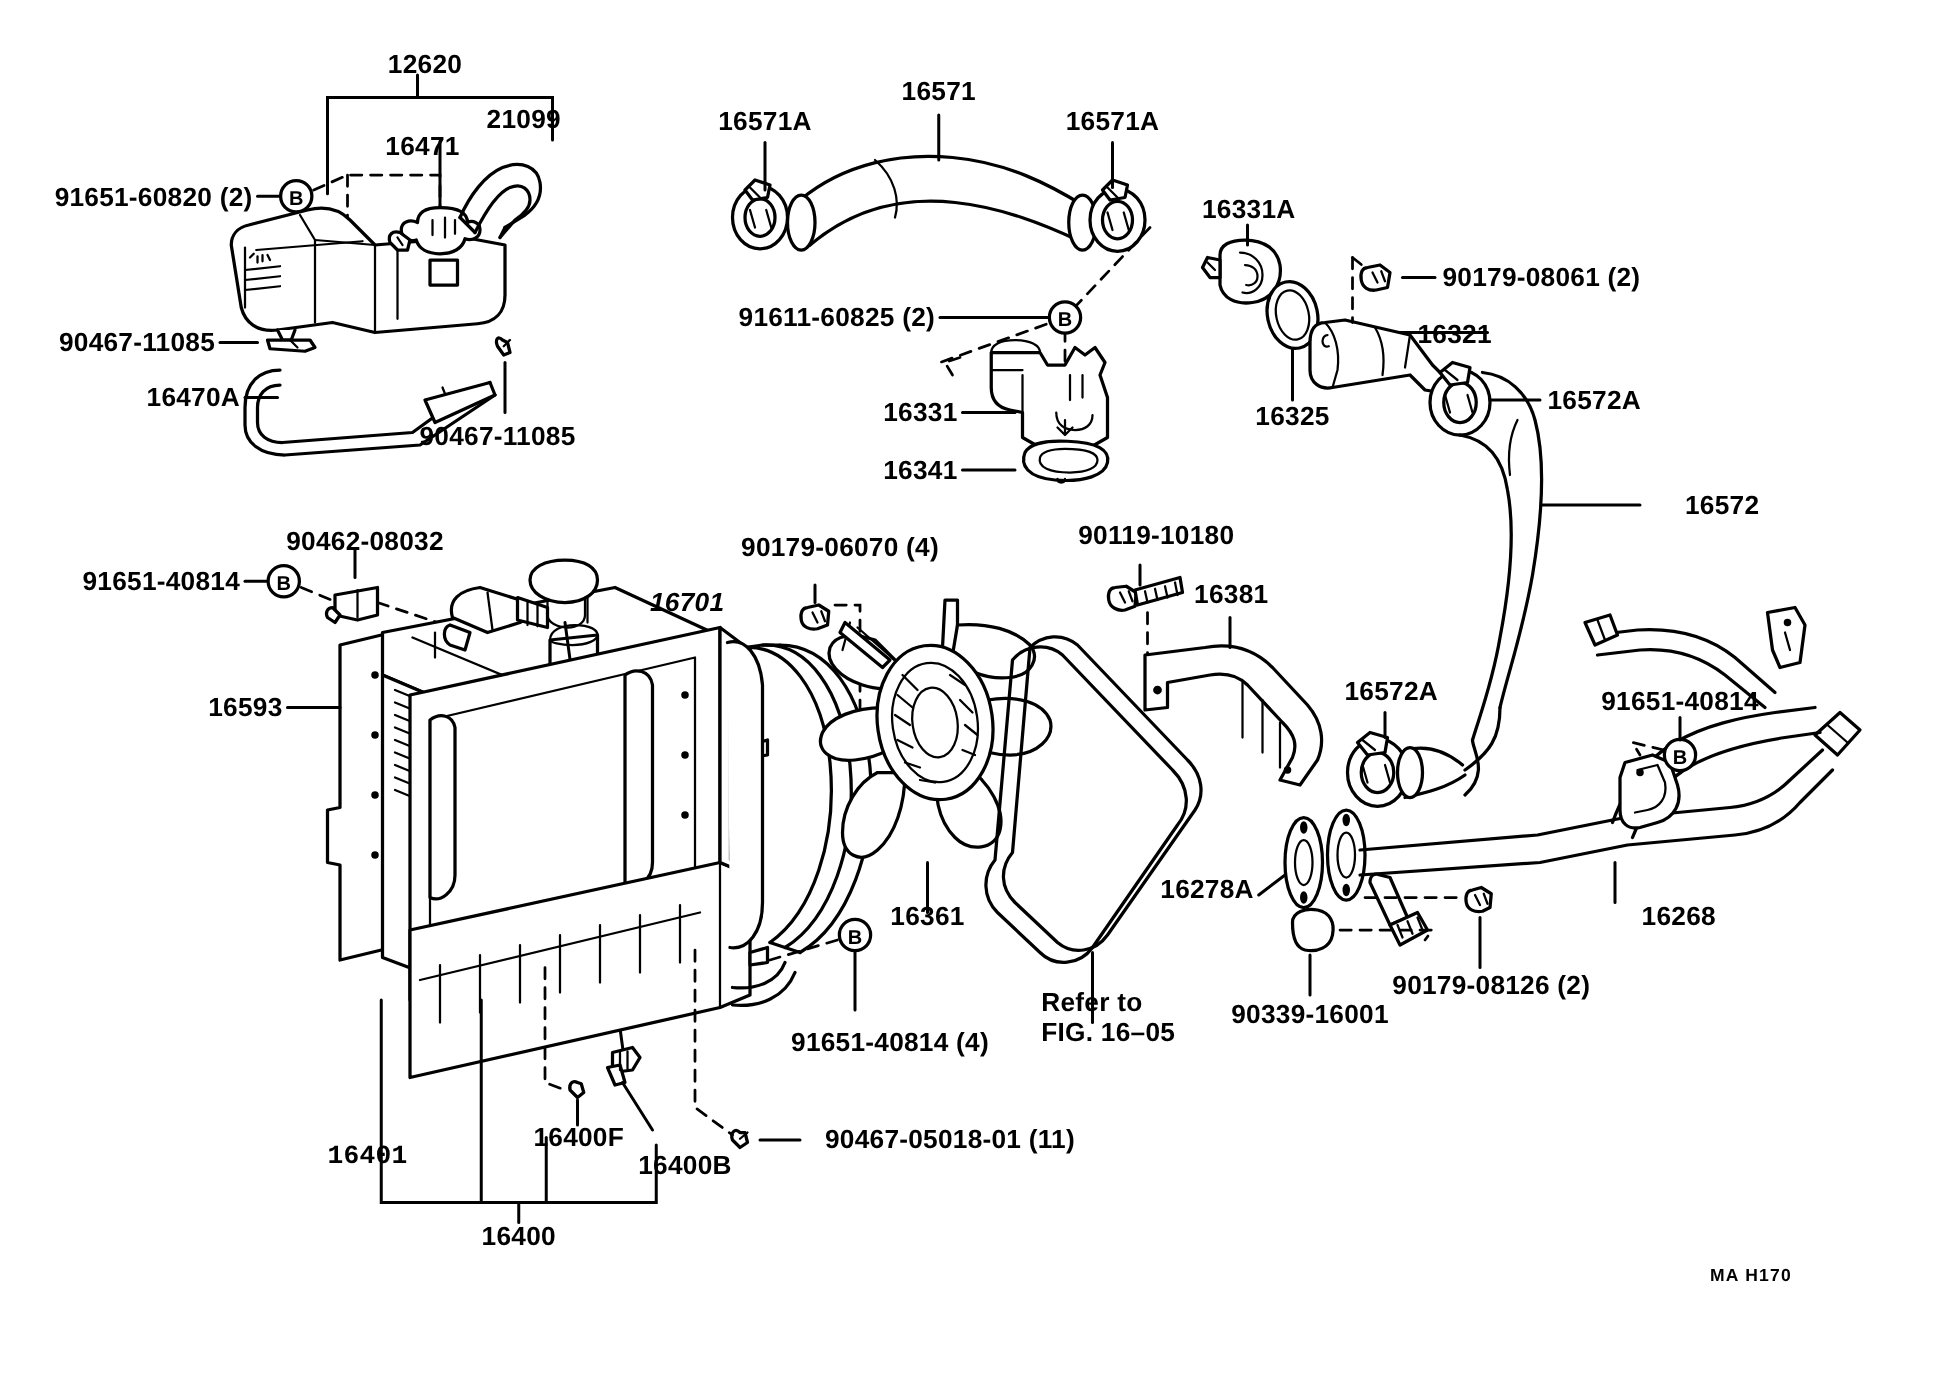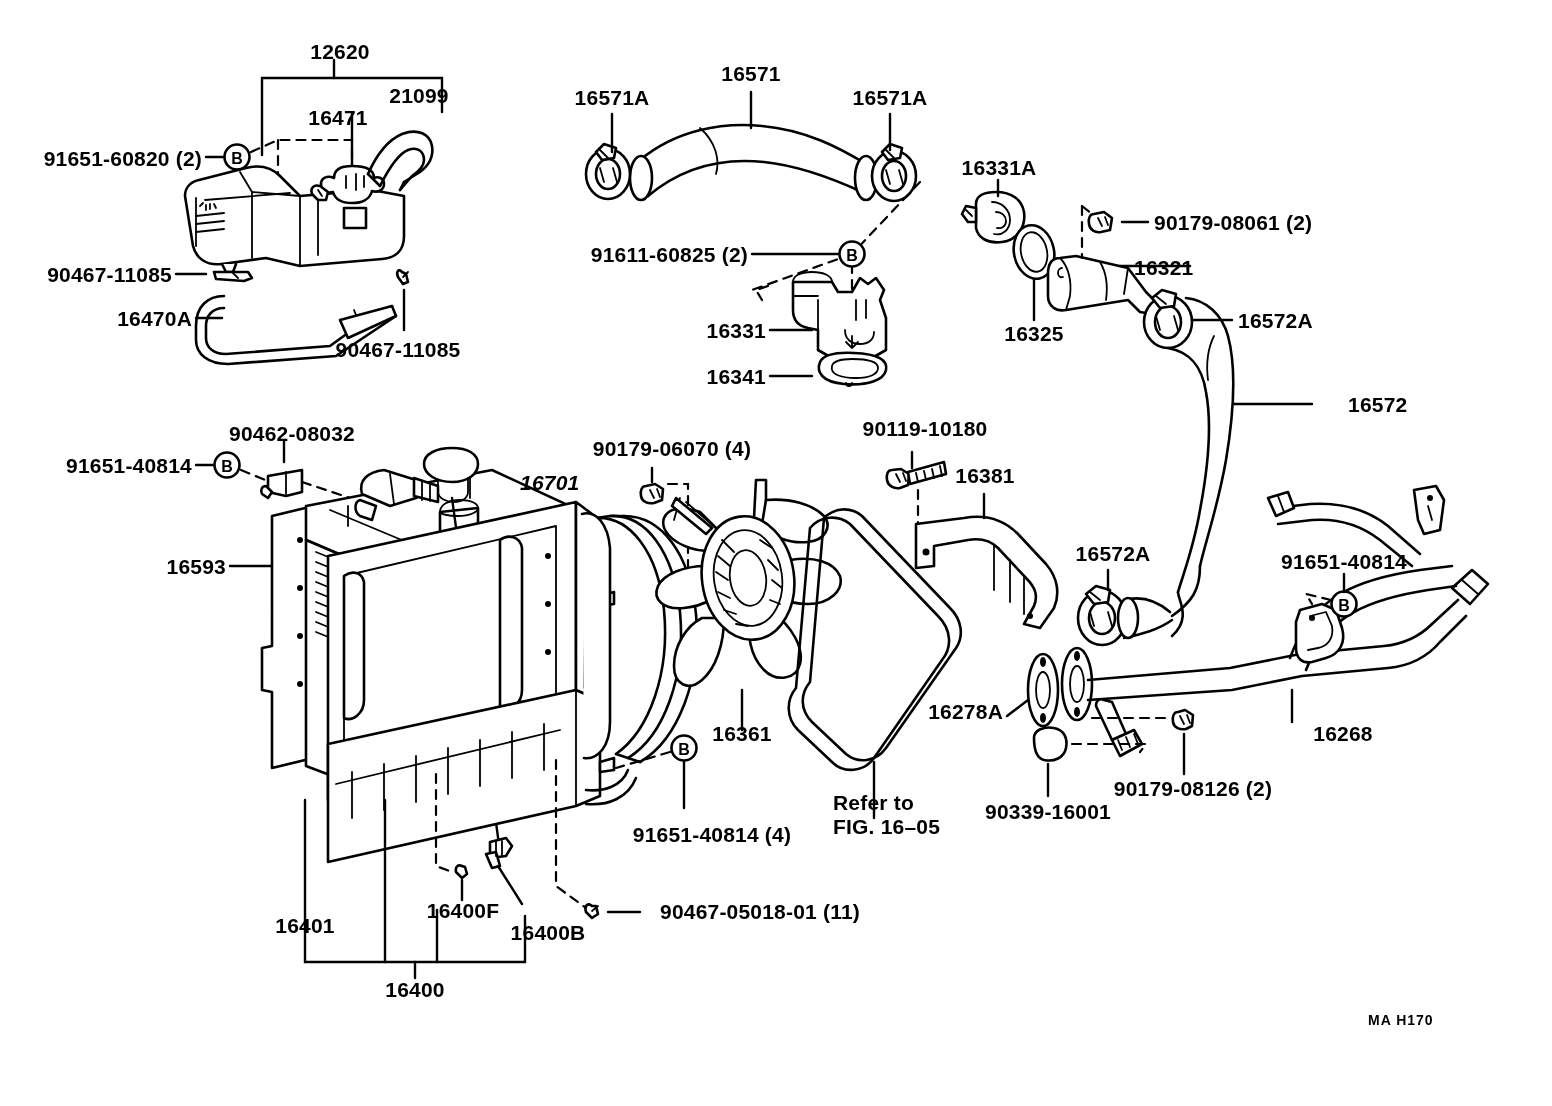--- a/index.html
+++ b/index.html
@@ -551,35 +551,35 @@
   <div class="lbl" style="left:1134px; top:256px;">16321</div>
   <div class="lbl" style="left:1154px; top:211px;">90179-08061 (2)</div>
   <div class="lbl" style="left:1238px; top:309px;">16572A</div>
   <div class="lbl" style="left:1320px; top:393px;margin-left:28px;">16572</div>
 
   <div class="lbl rgt" style="left:192px; top:454px;">91651-40814</div>
   <div class="lbl ctr" style="left:292px; top:412px;margin-top:10px;">90462-08032</div>
   <div class="lbl rgt" style="left:226px; top:555px;">16593</div>
   <div class="lbl" style="left:520px; top:471px;font-style:italic;">16701</div>
 
-  <div class="lbl ctr" style="left:672px; top:437px;">90179-06070 (4)</div>
+  <div class="lbl ctr" style="left:672px; top:427px;">90179-06070 (4)</div>
   <div class="lbl ctr" style="left:742px; top:722px;">16361</div>
   <div class="lbl ctr" style="left:925px; top:417px;">90119-10180</div>
   <div class="lbl ctr" style="left:985px; top:464px;">16381</div>
   <div class="lbl multi" style="left:833px; top:791px;">Refer to
 FIG. 16–05</div>
 
   <div class="lbl ctr" style="left:1113px; top:542px;">16572A</div>
   <div class="lbl ctr" style="left:1344px; top:550px;">91651-40814</div>
   <div class="lbl ctr" style="left:1343px; top:722px;">16268</div>
   <div class="lbl rgt" style="left:1003px; top:700px;">16278A</div>
   <div class="lbl ctr" style="left:1048px; top:800px;">90339-16001</div>
   <div class="lbl ctr" style="left:1193px; top:777px;">90179-08126 (2)</div>
 
   <div class="lbl ctr" style="left:712px; top:823px;">91651-40814 (4)</div>
   <div class="lbl ctr" style="left:415px; top:978px;">16400</div>
-  <div class="lbl ctr" style="left:305px; top:914px;">16401</div>
+  <div class="lbl ctr" style="left:294px; top:914px;font-family:Liberation Mono, monospace;">16401</div>
   <div class="lbl ctr" style="left:463px; top:899px;">16400F</div>
   <div class="lbl ctr" style="left:524px; top:921px;margin-left:24px;">16400B</div>
   <div class="lbl" style="left:648px; top:900px;margin-left:12px;">90467-05018-01 (11)</div>
 
   <div class="figid" style="left:1368px; top:1012px;">MA H170</div>
 </div>
 
 </body></html>

